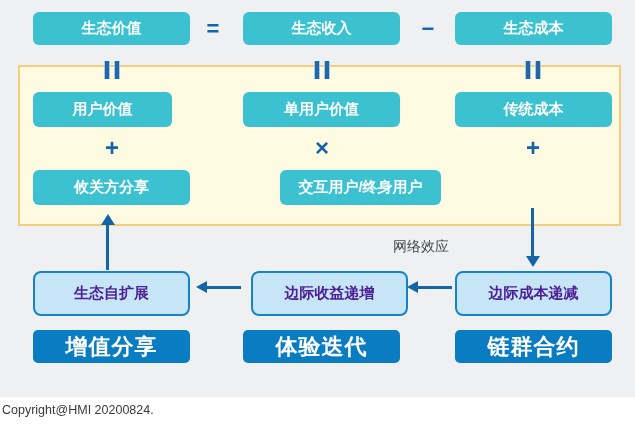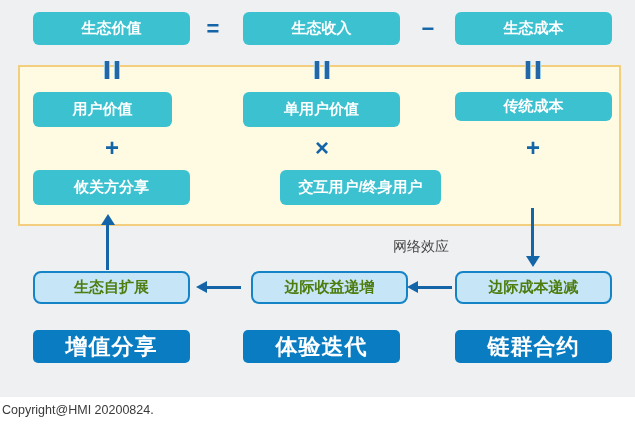--- a/index.html
+++ b/index.html
@@ -15,22 +15,22 @@
   }
   .node{
     position:absolute;box-sizing:border-box;display:flex;align-items:center;justify-content:center;
     text-align:center;white-space:nowrap;
   }
   .teal{
     background:#3bc1d0;color:#ffffff;border-radius:6px;
     font-size:15px;font-weight:bold;height:33px;
   }
   .mech{
-    background:#c6e5f7;border:2px solid #1584c6;border-radius:8px;color:#4d7c0f;
-    font-size:15px;font-weight:bold;height:33px;
+    background:#c6e5f7;border:2px solid #1584c6;border-radius:8px;color:#4c1d95;
+    font-size:15px;font-weight:bold;height:45px;
   }
   .strategy{
     background:#0a7cc1;color:#ffffff;border-radius:5px;
     font-size:22px;font-weight:bold;height:33px;letter-spacing:1px;
   }
   .op{
     position:absolute;color:#1465a8;font-weight:bold;text-align:center;
     display:flex;align-items:center;justify-content:center;
   }
   .op-eq{font-size:22px;}
@@ -82,21 +82,21 @@
       <span></span>
       <span></span>
     </div>
   <div class="dbar" style="left:525px;">
       <span></span>
       <span></span>
     </div>
 
   <div class="node teal" style="left:33px;top:92px;width:139px;height:35px;">用户价值</div>
   <div class="node teal" style="left:243px;top:92px;width:157px;height:35px;">单用户价值</div>
-  <div class="node teal" style="left:455px;top:92px;width:157px;height:29px;">传统成本</div>
+  <div class="node teal" style="left:455px;top:92px;width:157px;height:35px;">传统成本</div>
 
   <div class="op op-big" style="left:92px;top:134px;width:40px;height:28px;">+</div>
   <div class="op op-big" style="left:302px;top:134px;width:40px;height:28px;">×</div>
   <div class="op op-big" style="left:513px;top:134px;width:40px;height:28px;">+</div>
 
   <div class="node teal" style="left:33px;top:170px;width:157px;height:35px;">攸关方分享</div>
   <div class="node teal" style="left:244px;top:170px;width:161px;height:35px;margin-left:36px;">交互用户/终身用户</div>
 
   <div class="net-label">网络效应</div>
 

